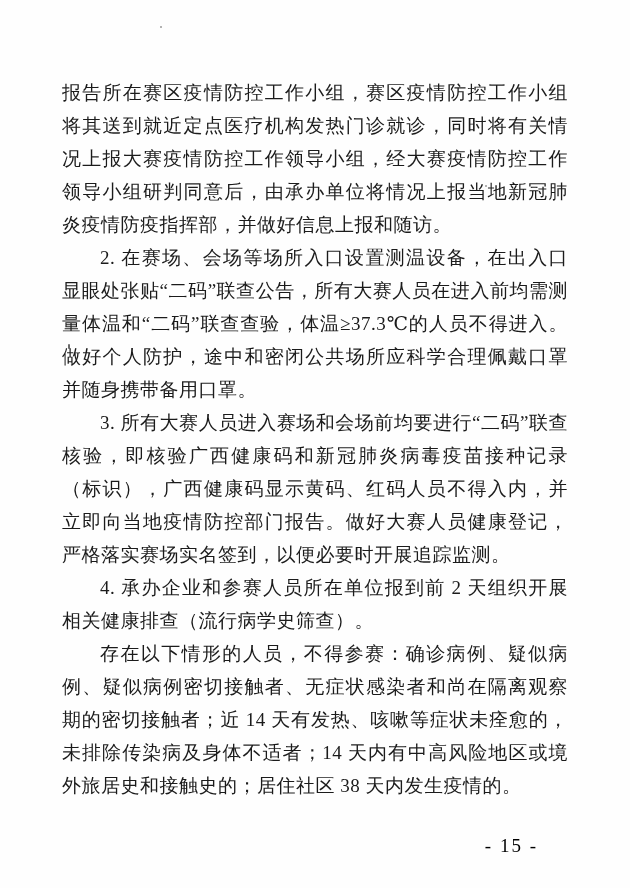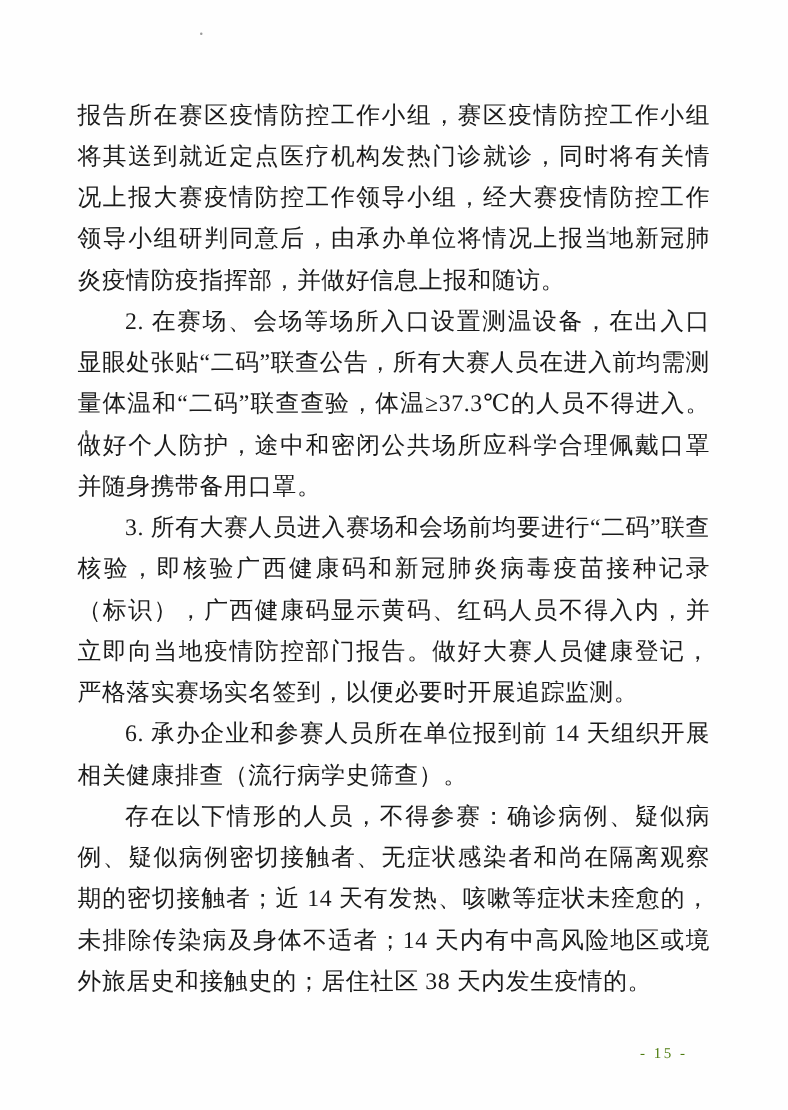--- a/index.html
+++ b/index.html
@@ -29,24 +29,24 @@
   .text-block p {
     margin: 0;
     padding: 0;
   }
   .text-block p.indent {
     text-indent: 2em;
   }
   .page-number {
     position: absolute;
     top: 835px;
-    right: 80px;
-    font-size: 12px;
+    right: 92px;
+    font-size: 19px;
     letter-spacing: 2px;
-    color: #4d7c0f;
+    color: #000000;
   }
   
   .speck {
     position: absolute;
     background: #9a9a9a;
     border-radius: 50%;
   }
   .speck-1 { left: 160px; top: 26px;  width: 2px; height: 2px; }
   .speck-2 { left: 485px; top: 185px; width: 2px; height: 2px; }
   .speck-3 { left: 68px;  top: 344px; width: 2px; height: 5px; background:#6a6a6a; border-radius:1px; }
@@ -57,19 +57,19 @@
 <div class="page">
 
   <div class="speck speck-1"></div>
   <div class="speck speck-2"></div>
   <div class="speck speck-3"></div>
 
   <div class="text-block">
     <p>报告所在赛区疫情防控工作小组，赛区疫情防控工作小组将其送到就近定点医疗机构发热门诊就诊，同时将有关情况上报大赛疫情防控工作领导小组，经大赛疫情防控工作领导小组研判同意后，由承办单位将情况上报当地新冠肺炎疫情防疫指挥部，并做好信息上报和随访。</p>
     <p class="indent">2. 在赛场、会场等场所入口设置测温设备，在出入口显眼处张贴“二码”联查公告，所有大赛人员在进入前均需测量体温和“二码”联查查验，体温≥37.3℃的人员不得进入。做好个人防护，途中和密闭公共场所应科学合理佩戴口罩并随身携带备用口罩。</p>
     <p class="indent">3. 所有大赛人员进入赛场和会场前均要进行“二码”联查核验，即核验广西健康码和新冠肺炎病毒疫苗接种记录（标识），广西健康码显示黄码、红码人员不得入内，并立即向当地疫情防控部门报告。做好大赛人员健康登记，严格落实赛场实名签到，以便必要时开展追踪监测。</p>
-    <p class="indent">6. 承办企业和参赛人员所在单位报到前 14 天组织开展相关健康排查（流行病学史筛查）。</p>
+    <p class="indent">4. 承办企业和参赛人员所在单位报到前 2 天组织开展相关健康排查（流行病学史筛查）。</p>
     <p class="indent">存在以下情形的人员，不得参赛：确诊病例、疑似病例、疑似病例密切接触者、无症状感染者和尚在隔离观察期的密切接触者；近 14 天有发热、咳嗽等症状未痊愈的，未排除传染病及身体不适者；14 天内有中高风险地区或境外旅居史和接触史的；居住社区 38 天内发生疫情的。</p>
   </div>
 
   <div class="page-number">- 15 -</div>
 
 </div>
 
 </body></html>

